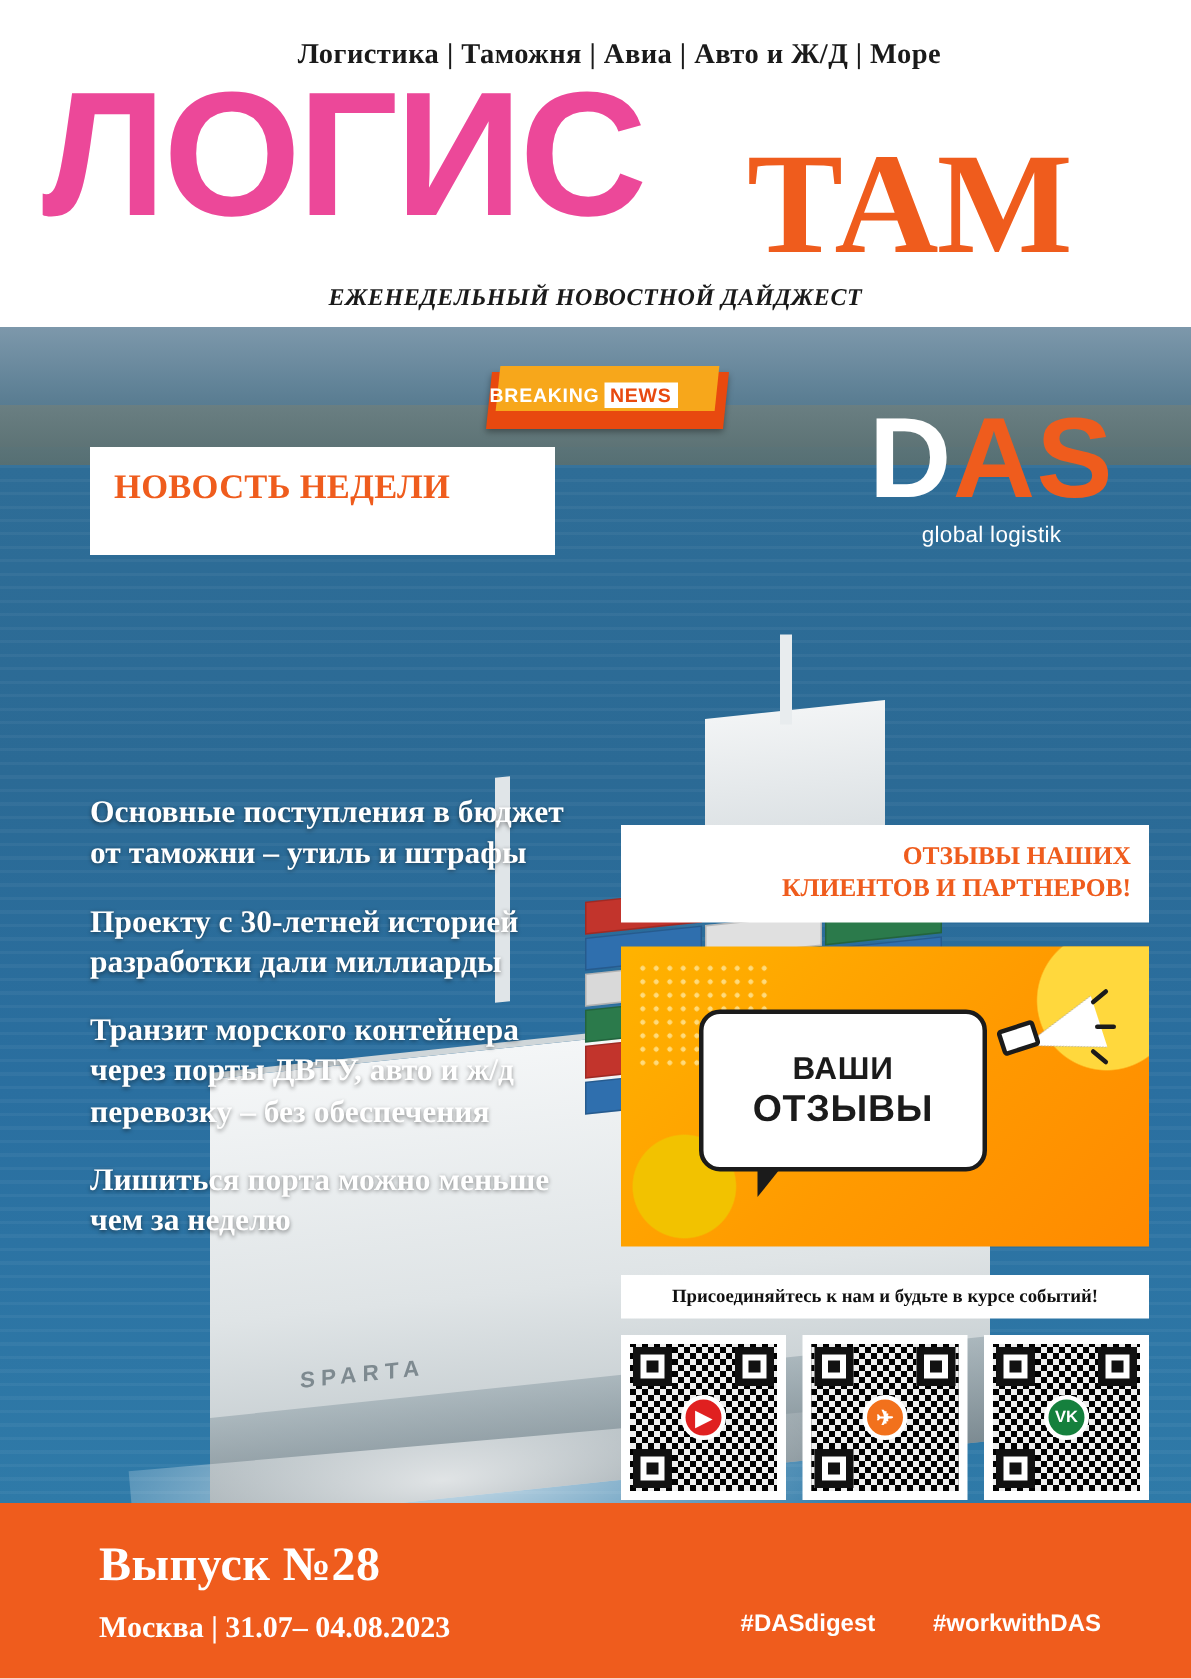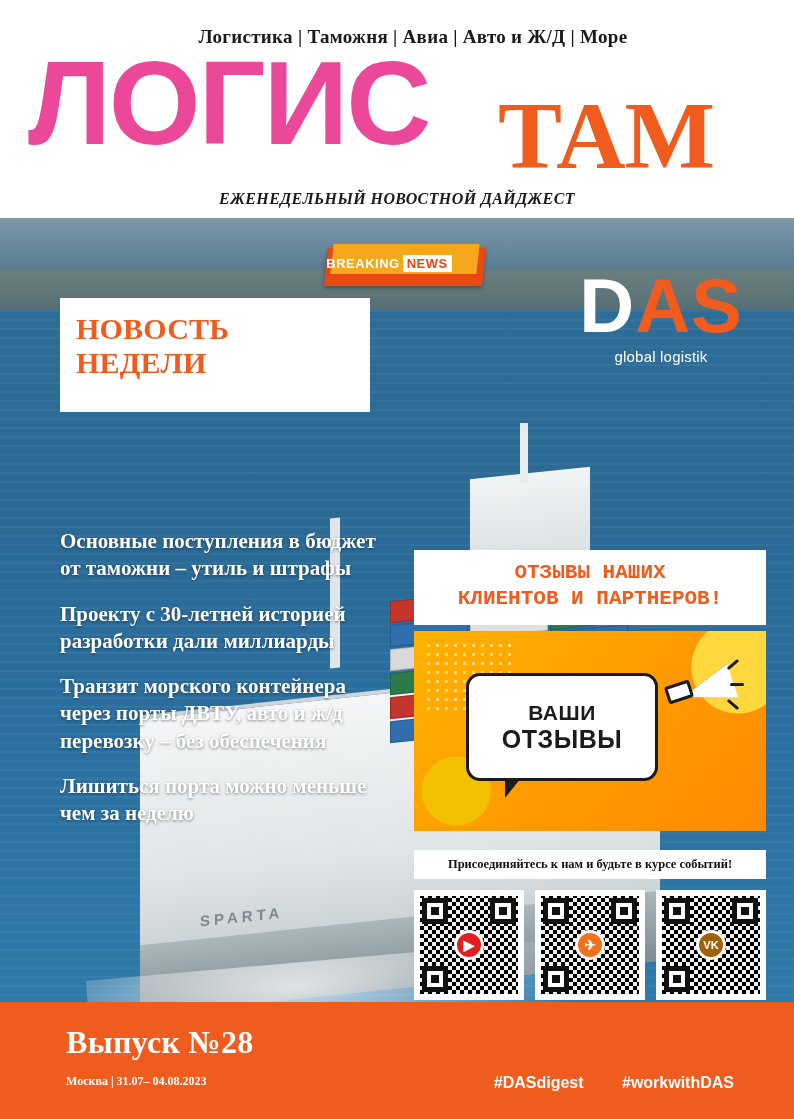--- a/index.html
+++ b/index.html
@@ -211,21 +211,21 @@
   .news-box {
     position: absolute;
     left: 60px; top: 80px;
     width: 310px;
     background: #ffffff;
     padding: 14px 16px 18px 16px;
   }
   .news-box h3 {
     font-family: "Liberation Serif", serif;
     color: #ef5c1d;
-    font-size: 30px;
+    font-size: 23px;
     font-weight: 700;
     letter-spacing: .2px;
     margin-bottom: 14px;
   }
   .news-box p {
     font-family: "Liberation Serif", serif;
     font-size: 21px;
     font-weight: 700;
     line-height: 1.32;
     color: #111111;
@@ -252,25 +252,26 @@
   .reviews-title {
     position: absolute;
     left: 414px; top: 332px;
     width: 352px;
     background: #ffffff;
     padding: 10px 12px 12px 12px;
     text-align: center;
   }
   .reviews-title span {
     display:block;
-    font-family: Liberation Mono, monospace;
-    font-weight: 700;
-    font-size: 21px;
+    font-family: Liberation Serif, serif;
+    font-weight: 700;
+    font-size: 17px;
     color: #ef5c1d;
     line-height: 1.25;
+    text-align: right;
   }
   .reviews-img {
     position: absolute;
     left: 414px; top: 413px;
     width: 352px; height: 200px;
     background:
       radial-gradient(circle at 12% 80%, #f2c200 0 34px, rgba(0,0,0,0) 35px),
       radial-gradient(circle at 92% 18%, #ffd83d 0 46px, rgba(0,0,0,0) 47px),
       linear-gradient(135deg,#ffb300 0%, #ff9a00 55%, #ff8a00 100%);
       overflow:hidden;
@@ -360,38 +361,38 @@
   .qr .badge {
     position:absolute; left:50%; top:50%; transform:translate(-50%,-50%);
     width:30px; height:30px; border-radius:50%;
     background:#ef5c1d; color:#fff;
     display:flex; align-items:center; justify-content:center;
     font-family:"Liberation Sans", sans-serif; font-weight:700; font-size:14px;
     border:3px solid #ffffff;
   }
   .qr .badge.yt { background:#e02020; }
   .qr .badge.tg { background:#f2711c; }
-  .qr .badge.vk { background:#a16207; }
+  .qr .badge.vk { background:#15803d; }
 
   
   .footer {
     position: absolute;
     left: 0; top: 1002px; width: 794px; height: 117px;
     background: #ef5c1d;
     color: #ffffff;
   }
   .footer .issue {
     position:absolute; left: 66px; top: 22px;
     font-family:"Liberation Serif", serif;
     font-weight:700; font-size:32px; letter-spacing:.3px;
   }
   .footer .place {
     position:absolute; left: 66px; top: 72px;
     font-family:"Liberation Serif", serif;
-    font-weight:700; font-size:12px;
+    font-weight:700; font-size:20px;
   }
   .footer .tags {
     position:absolute; right: 60px; top: 72px;
     font-family:"Liberation Sans", sans-serif;
     font-weight:700; font-size:16px;
   }
   .footer .tags span { margin-left: 34px; }
 </style>
 </head>
 <body>

